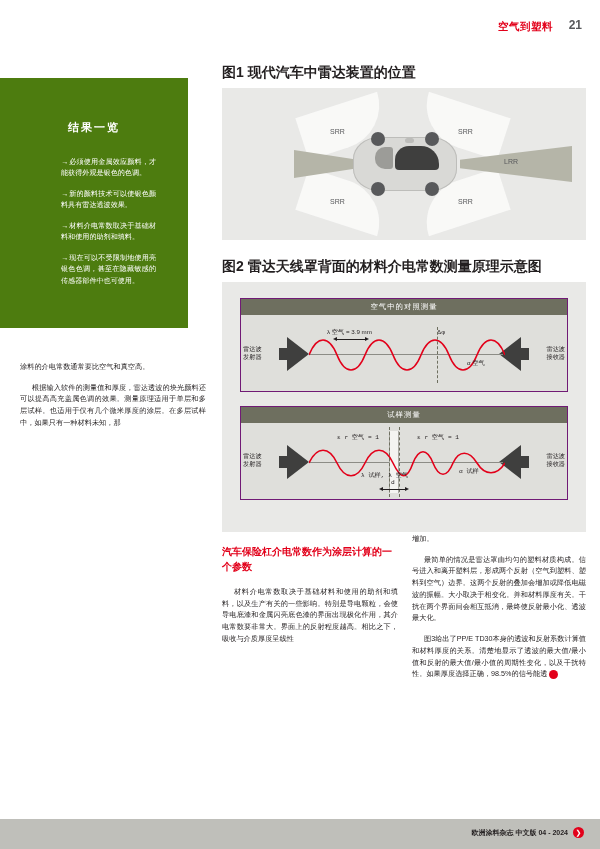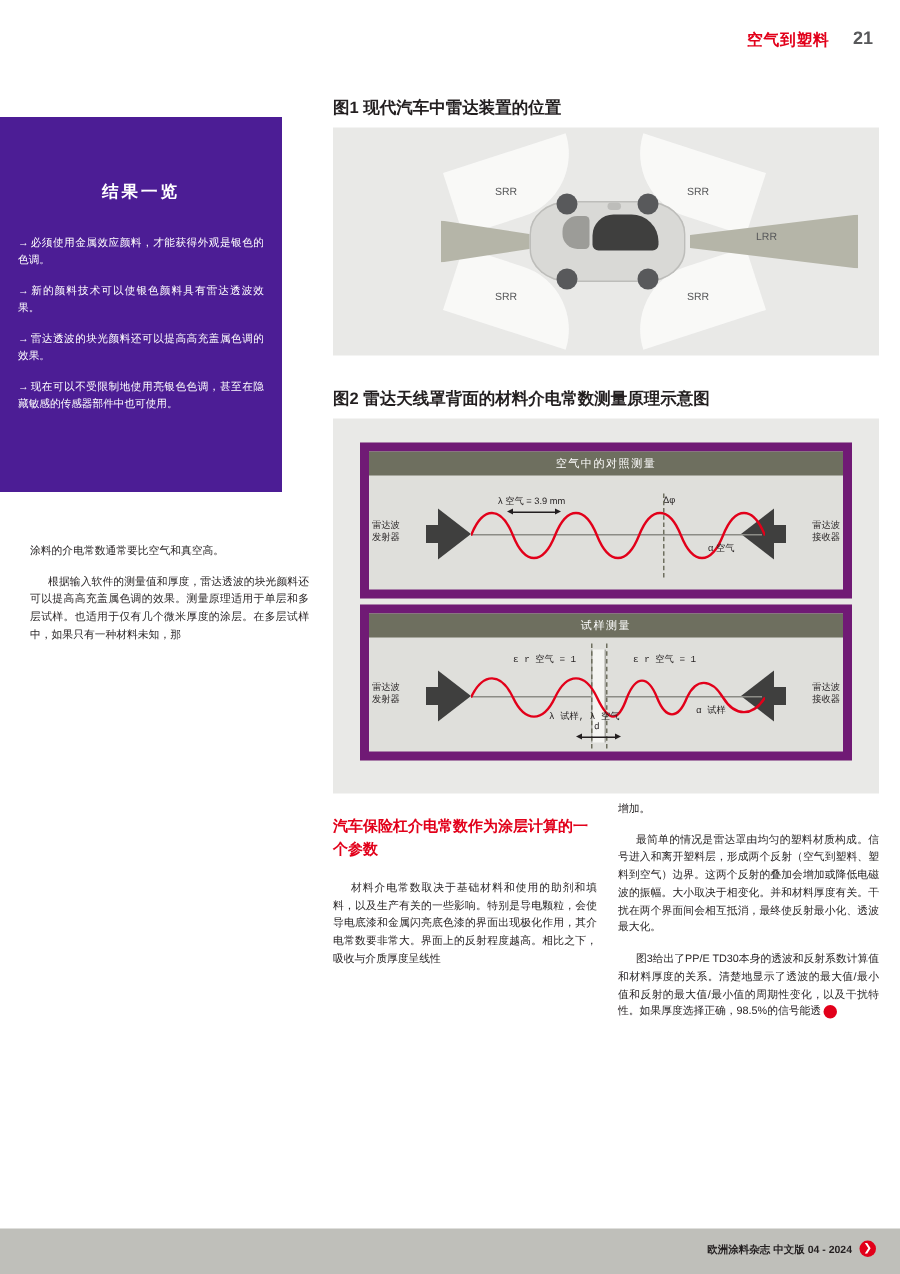--- a/index.html
+++ b/index.html
@@ -30,38 +30,39 @@
     right:18px; top:18px;
     font-size:12px;
     font-weight:bold;
     color:#58595b;
   }
   
   .summary-box {
     position:absolute;
     left:0; top:78px;
     width:188px; height:250px;
-    background:#4c1d95;
+    background:#4d7c0f;
     color:#ffffff;
-    padding:0 12px;
+    padding:0 32px;
   }
   .summary-title {
     text-align:center;
     font-size:11px;
     font-weight:bold;
     letter-spacing:2px;
     margin-top:42px;
     margin-bottom:22px;
   }
   .summary-list { list-style:none; }
   .summary-list li {
     font-size:7.1px;
     line-height:1.62;
     margin-bottom:9px;
     text-align:justify;
+    margin-left:29px;
   }
   .arrow { margin-right:1px; }
   
   .col-left {
     position:absolute;
     left:20px; top:361px;
     width:186px;
   }
   .col-right {
     position:absolute;
@@ -83,21 +84,21 @@
   .body-p.indent { text-indent:12px; }
   .section-head {
     color:#e2001a;
     font-size:10px;
     font-weight:bold;
     line-height:1.45;
     margin:12px 0 12px 0;
   }
   
   .fig-caption {
-    font-size:11px;
+    font-size:14px;
     font-weight:bold;
     margin-bottom:6px;
     color:#231f20;
   }
   .fig1-wrap {
     position:absolute;
     left:222px; top:64px;
     width:364px;
   }
   .fig1-img {
@@ -167,21 +168,21 @@
     font-size:7px;
     color:#58595b;
     font-weight:normal;
   }
   
   .panel {
     position:absolute;
     left:18px;
     width:328px;
     background:#dfdfdb;
-    border:6px solid #701a75;
+    border:1px solid #701a75;
   }
   .panel-title {
     background:#6e6f5f;
     color:#ffffff;
     font-size:7.4px;
     text-align:center;
     padding:3px 0;
     letter-spacing:1px;
   }
   .panel-body { position:relative; height:76px; }
@@ -294,21 +295,21 @@
 <div class="page-header">
   <div class="header-title">空气到塑料</div>
   <div class="page-number">21</div>
 </div>
 
 <div class="summary-box">
   <div class="summary-title">结果一览</div>
   <ul class="summary-list">
     <li><span class="arrow">→</span><span>必须使用金属效应颜料，才能获得外观是银色的色调。</span></li>
     <li><span class="arrow">→</span><span>新的颜料技术可以使银色颜料具有雷达透波效果。</span></li>
-    <li><span class="arrow">→</span><span>雷达透波的块光颜料还可以提高高充盖属色调的效果。</span></li>
+    <li><span class="arrow">→</span><span>材料介电常数取决于基础材料和使用的助剂和填料。</span></li>
     <li><span class="arrow">→</span><span>现在可以不受限制地使用亮银色色调，甚至在隐藏敏感的传感器部件中也可使用。</span></li>
   </ul>
 </div>
 
 <div class="fig1-wrap">
   <div class="fig-caption">图1 现代汽车中雷达装置的位置</div>
   <div class="fig1-img">
 
     <div class="sector" style="left:78px; top:16px; width:86px; height:44px; border-radius:0 0 80px 0; transform:rotate(-18deg);"></div>
     <div class="sector" style="left:198px; top:16px; width:86px; height:44px; border-radius:0 0 0 80px; transform:rotate(18deg);"></div>

